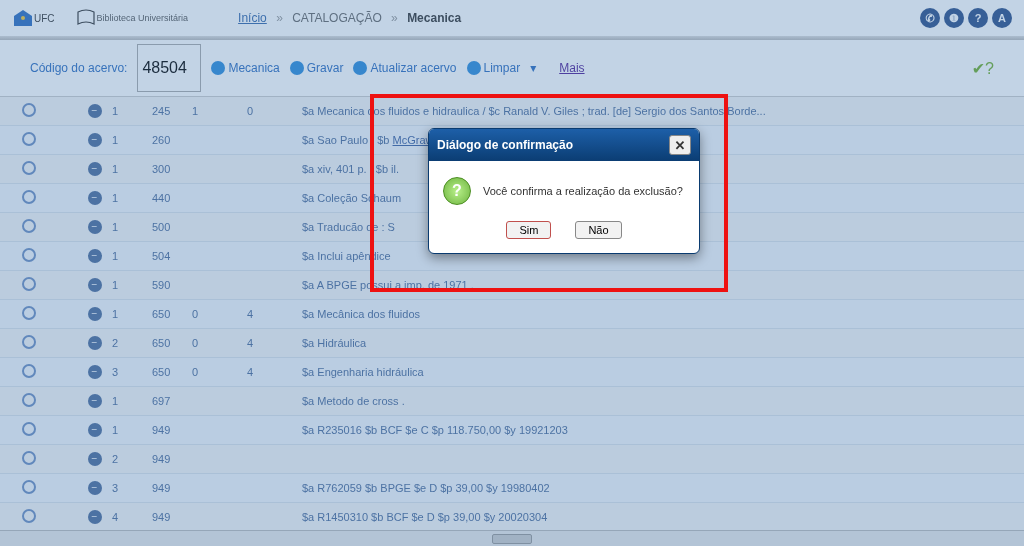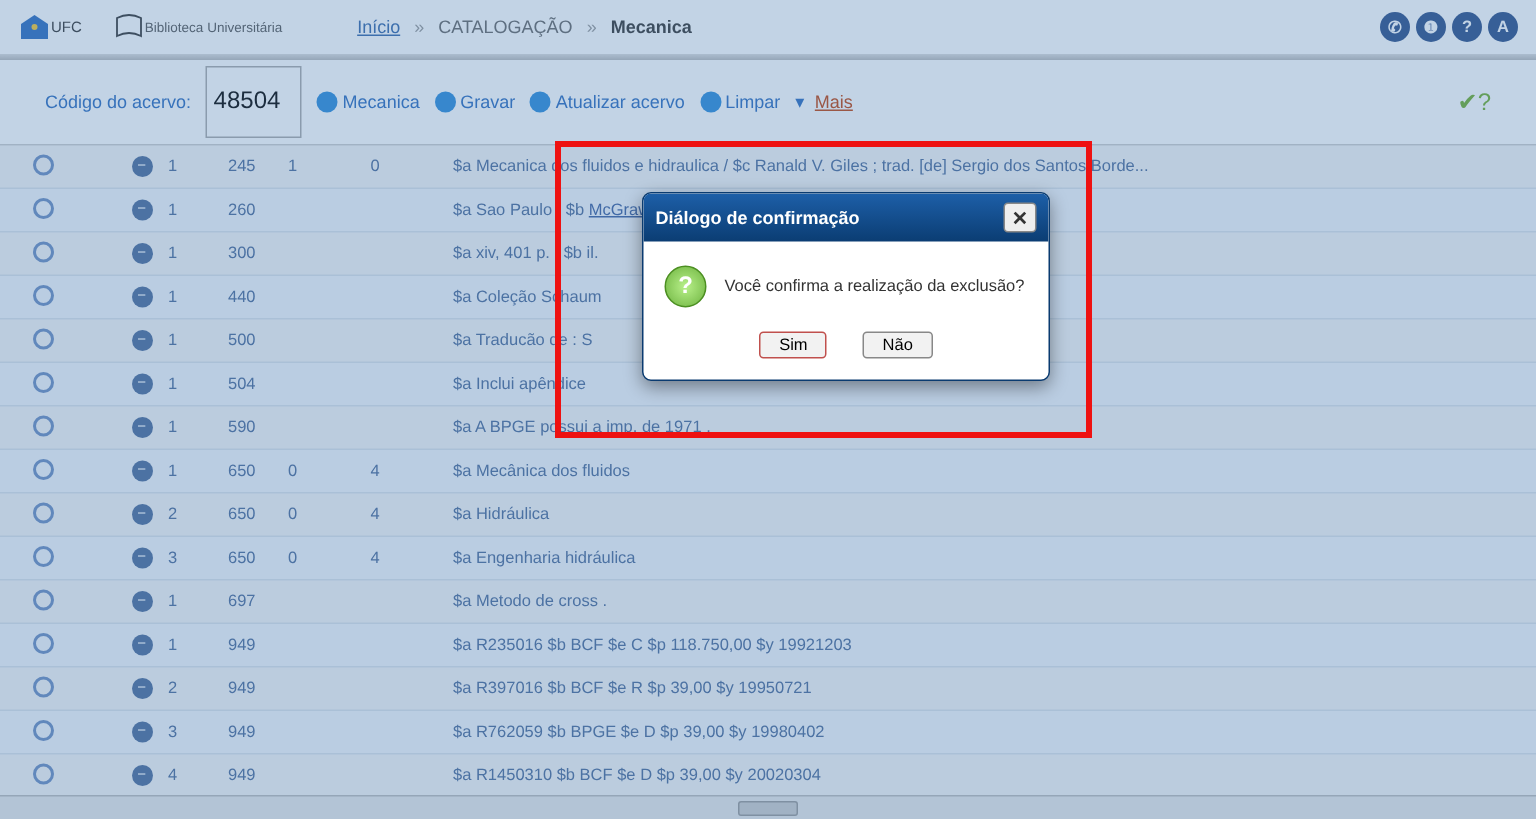--- a/index.html
+++ b/index.html
@@ -18,21 +18,21 @@
   .hdr-icons{margin-left:auto;display:flex;gap:4px}
   .hdr-icons .hicon{width:20px;height:20px;border-radius:50%;background:#2a4d87;color:#fff;display:flex;align-items:center;justify-content:center;font-size:11px;font-weight:bold}
   .hdr-rule{height:4px;background:linear-gradient(#ddd,#bbb)}
 
   
   .tbar{display:flex;align-items:center;gap:10px;padding:4px 30px;background:#fff;border-bottom:1px solid #ccc;font-size:12px}
   .tbar .lbl{color:#2a6bbf}
   .tbar input{width:64px;border:1px solid #aaa;padding:14px 4px;font-size:16px}
   .tbar .act{display:flex;align-items:center;gap:3px;color:#2a6bbf;cursor:pointer}
   .tbar .act .ico{width:14px;height:14px;border-radius:50%;background:#2a8adb;display:inline-block}
-  .tbar .mais{text-decoration:underline;color:#c2410c;margin-left:4px}
+  .tbar .mais{text-decoration:underline;color:#4c1d95;margin-left:20px}
   .tbar .chk{margin-left:auto;color:#6fae2b;font-size:16px}
 
   
   .tbl{width:100%;}
   .row{display:flex;align-items:center;border-bottom:1px solid #dbe2ea;font-size:11px;color:#4a6a9a;height:29px;padding-left:22px}
   .row:nth-child(even){background:#f3f6fa}
   .c-rad{width:55px}
   .c-del{width:35px;display:flex;justify-content:center}
   .c-a{width:40px}
   .c-b{width:40px}
@@ -254,21 +254,20 @@
     </div>
     <div class="row">
       <span class="c-rad"><span class="radio"></span></span>
       <span class="c-del">
         <span class="delbtn">−</span>
       </span>
       <span class="c-a">2</span>
       <span class="c-b">949</span>
       <span class="c-c"></span>
       <span class="c-d"></span>
-      <span class="c-txt">$a R397016 $b BCF $e R $p 39,00 $y 19950721</span>
     </div>
     <div class="row">
       <span class="c-rad"><span class="radio"></span></span>
       <span class="c-del">
         <span class="delbtn">−</span>
       </span>
       <span class="c-a">3</span>
       <span class="c-b">949</span>
       <span class="c-c"></span>
       <span class="c-d"></span>

